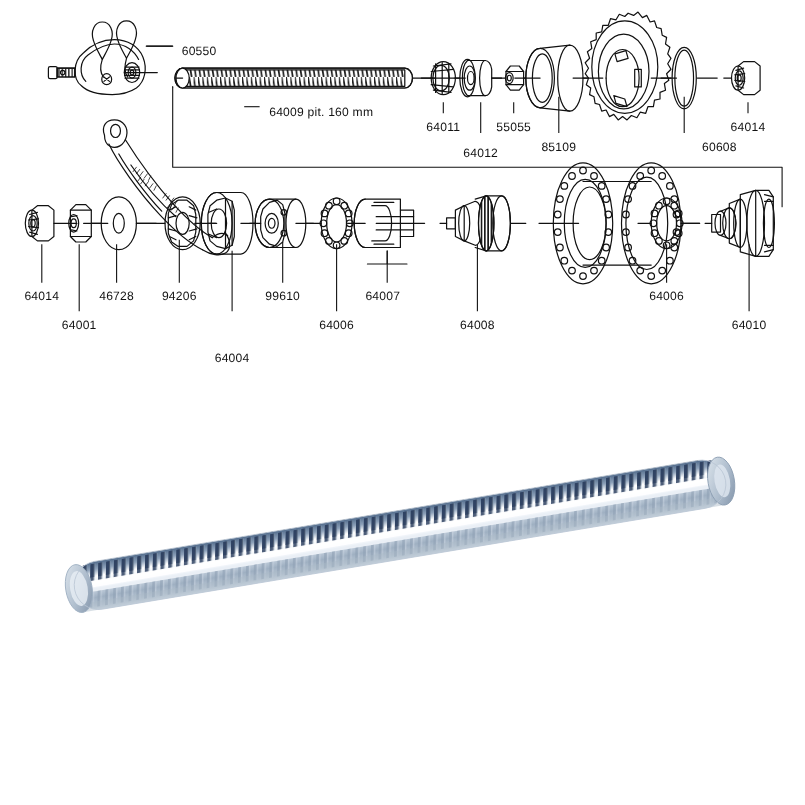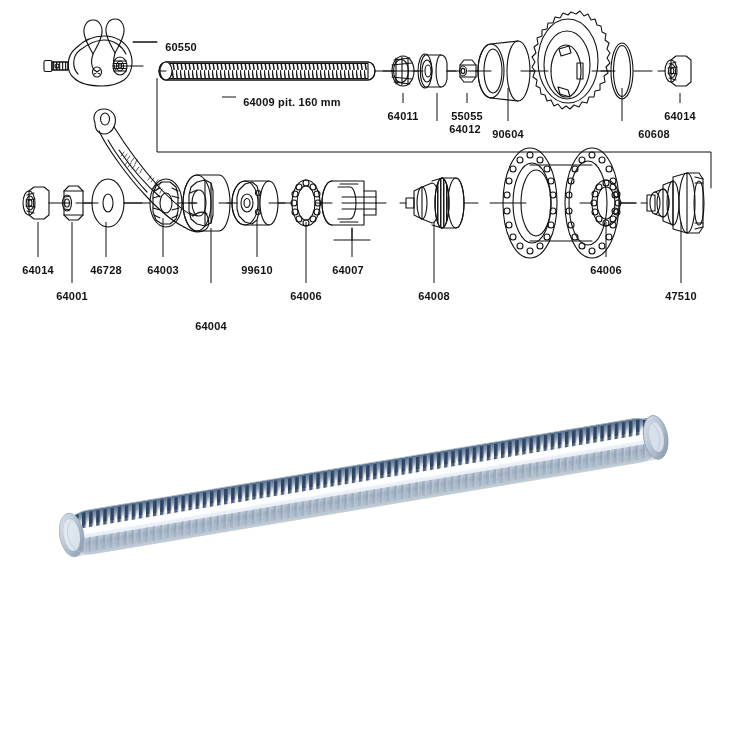--- a/index.html
+++ b/index.html
@@ -1,19 +1,19 @@
 <!DOCTYPE html>
 <html><head>
 <meta charset="utf-8">
 <style>
   html,body{margin:0;padding:0;background:#ffffff;}
   body{width:732px;height:732px;position:relative;overflow:hidden;
        font-family:"Liberation Sans", sans-serif;color:#1a1a1a;}
 
-  #stage{position:absolute;inset:0;width:732px;height:732px;background:#fff;font-weight:bold;}
+  #stage{position:absolute;inset:0;width:732px;height:732px;background:#fff;}
 
   .svg-layer{position:absolute;left:0;top:0;width:732px;height:732px;}
 
   
   .lbl{position:absolute;font-family:"Liberation Sans",sans-serif;
        font-size:11px;letter-spacing:.2px;color:#121212;white-space:nowrap;
        transform:translateX(-50%);line-height:1;}
 
   
   #photo{position:absolute;left:0;top:380px;width:732px;height:352px;background:#fff;}
@@ -389,36 +389,36 @@
         <line x1="434" y1="222" x2="434" y2="283"></line>
         <line x1="606" y1="222" x2="606" y2="257"></line>
         <line x1="681" y1="222" x2="681" y2="283"></line>
       </g>
   </svg>
 
   <div id="labels">
       <div class="lbl" style="left: 181px; top: 42px;">60550</div>
       <div class="lbl" style="left: 292px; top: 97px;">64009 pit. 160 mm</div>
       <div class="lbl" style="left: 403px; top: 111px;">64011</div>
-      <div class="lbl" style="left: 437px; top: 124px; margin-left: 28px;">64012</div>
+      <div class="lbl" style="left: 437px; top: 135px;">64012</div>
       <div class="lbl" style="left: 467px; top: 111px;">55055</div>
-      <div class="lbl" style="left: 508px; top: 129px;">90604</div>
+      <div class="lbl" style="left: 508px; top: 129px;">85109</div>
       <div class="lbl" style="left: 622px; top: 129px; margin-left: 32px;">60608</div>
       <div class="lbl" style="left: 680px; top: 111px;">64014</div>
       <div class="lbl" style="left: 38px; top: 265px;">64014</div>
       <div class="lbl" style="left: 72px; top: 291px;">64001</div>
       <div class="lbl" style="left: 106px; top: 265px;">46728</div>
-      <div class="lbl" style="left: 163px; top: 265px;">64003</div>
+      <div class="lbl" style="left: 163px; top: 265px;">94206</div>
       <div class="lbl" style="left: 211px; top: 291px; margin-top: 30px;">64004</div>
       <div class="lbl" style="left: 257px; top: 265px;">99610</div>
       <div class="lbl" style="left: 306px; top: 291px;">64006</div>
       <div class="lbl" style="left: 348px; top: 265px;">64007</div>
       <div class="lbl" style="left: 434px; top: 291px; text-align: right;">64008</div>
       <div class="lbl" style="left: 606px; top: 265px;">64006</div>
-      <div class="lbl" style="left: 681px; top: 291px;">47510</div>
+      <div class="lbl" style="left: 681px; top: 291px;">64010</div>
     </div>
 
   <div id="photo">
     <svg class="svg-layer" viewBox="0 0 732 352" style="height:352px">
       <defs>
         <linearGradient id="rodBody" x1="0" y1="0" x2="0" y2="1">
           <stop offset="0%" stop-color="#5d7falpha"></stop>
           <stop offset="0%" stop-color="#506a8a"></stop>
           <stop offset="16%" stop-color="#8ea2ba"></stop>
           <stop offset="30%" stop-color="#ffffff"></stop>

